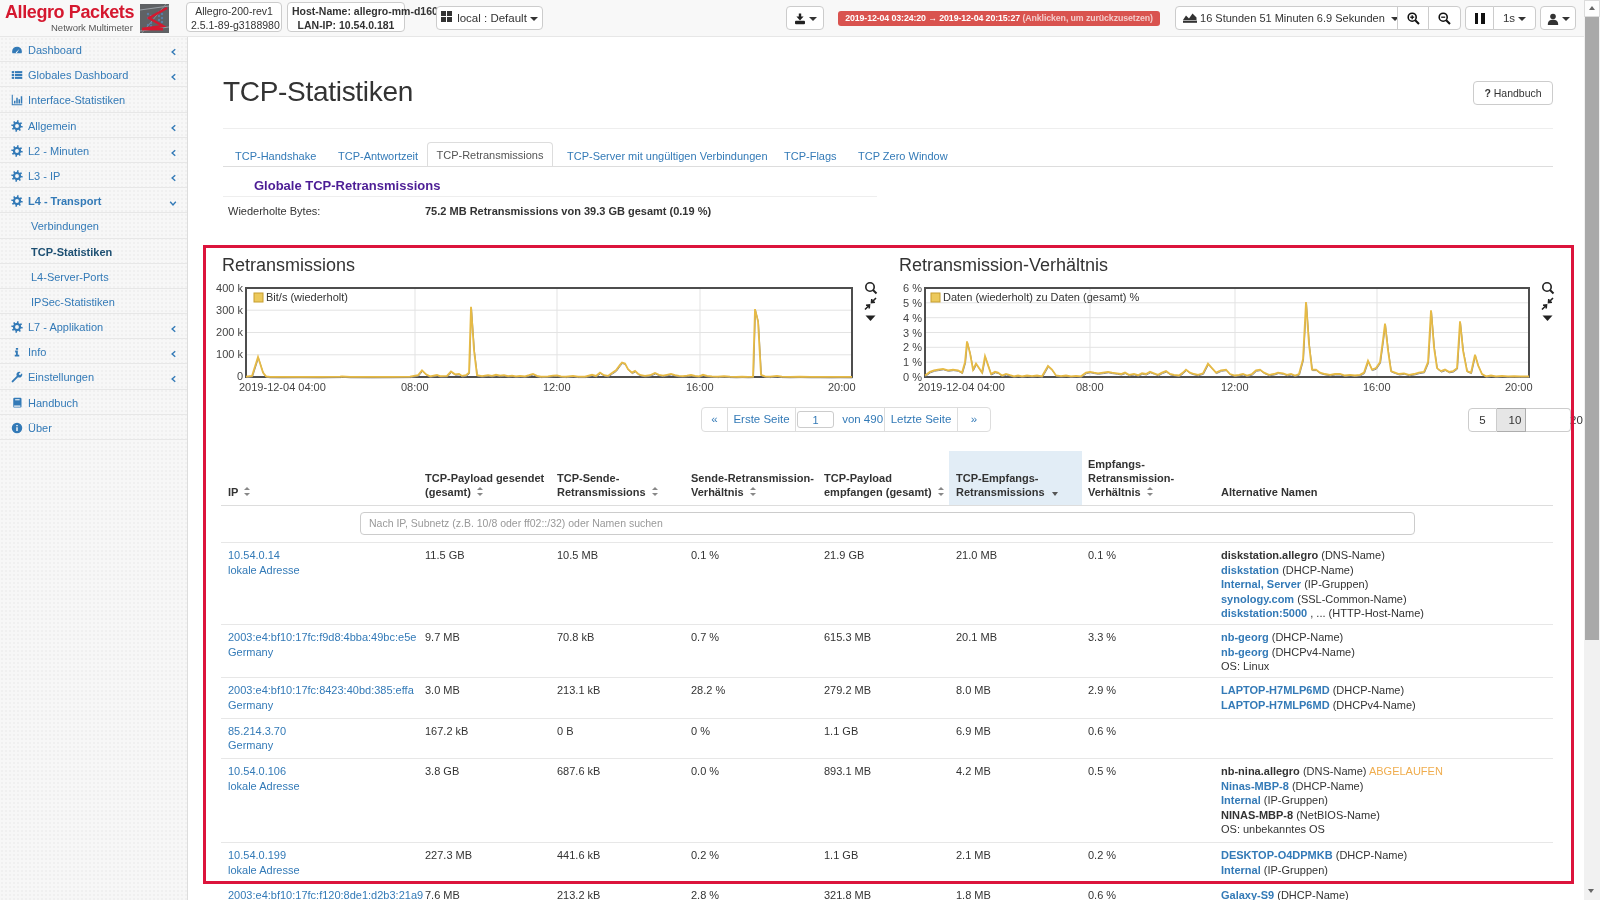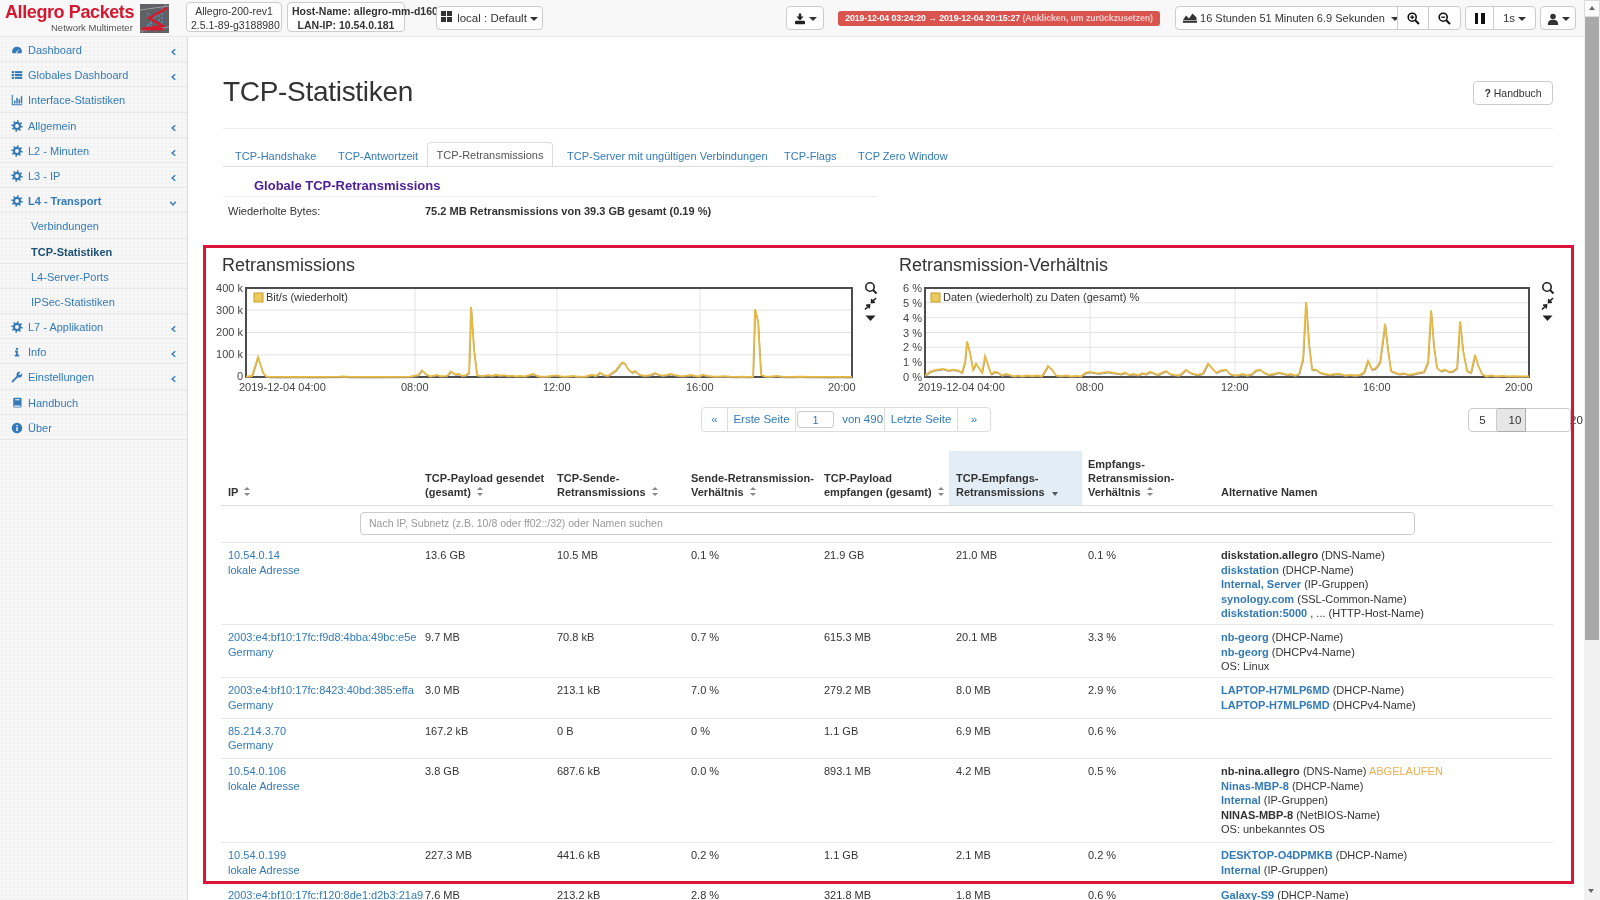--- a/index.html
+++ b/index.html
@@ -396,41 +396,41 @@
 <div class="th" style="left:691px; top:471px;">Sende-Retransmission-<br>Verhältnis <span class="sortud"><span class="su"></span><span class="sd"></span></span></div>
 <div class="th" style="left:824px; top:471px;">TCP-Payload<br>empfangen (gesamt) <span class="sortud"><span class="su"></span><span class="sd"></span></span></div>
 <div class="th" style="left:956px; top:471px;">TCP-Empfangs-<br>Retransmissions <span class="sortdn"></span></div>
 <div class="th" style="left:1088px; top:457px;">Empfangs-<br>Retransmission-<br>Verhältnis <span class="sortud"><span class="su"></span><span class="sd"></span></span></div>
 <div class="th" style="left:1221px; top:485px;">Alternative Namen</div>
 <div id="thead-line"></div>
 <div id="search">Nach IP, Subnetz (z.B. 10/8 oder ff02::/32) oder Namen suchen</div>
 
 <div class="row-sep" style="top:541.5px;"></div>
 <div class="cell" style="left:228px; top:548px;"><span class="lk">10.54.0.14</span><br><span class="lk">lokale Adresse</span></div>
-<div class="cell" style="left:425px; top:548px;">13.6 GB</div>
+<div class="cell" style="left:425px; top:548px;">11.5 GB</div>
 <div class="cell" style="left:557px; top:548px;">10.5 MB</div>
 <div class="cell" style="left:691px; top:548px;">0.1 %</div>
 <div class="cell" style="left:824px; top:548px;">21.9 GB</div>
 <div class="cell" style="left:956px; top:548px;">21.0 MB</div>
 <div class="cell" style="left:1088px; top:548px;">0.1 %</div>
 <div class="cell names" style="left:1221px; top:548px;"><b>diskstation.allegro</b> (DNS-Name)<br><span class="lk" style="font-weight:bold">diskstation</span> (DHCP-Name)<br><span class="lk" style="font-weight:bold">Internal, Server</span> (IP-Gruppen)<br><span class="lk" style="font-weight:bold">synology.com</span> (SSL-Common-Name)<br><span class="lk" style="font-weight:bold">diskstation:5000</span> , ... (HTTP-Host-Name)</div>
 <div class="row-sep" style="top:624px;"></div>
 <div class="cell" style="left:228px; top:630px;"><span class="lk">2003:e4:bf10:17fc:f9d8:4bba:49bc:e5e</span><br><span class="lk">Germany</span></div>
 <div class="cell" style="left:425px; top:630px;">9.7 MB</div>
 <div class="cell" style="left:557px; top:630px;">70.8 kB</div>
 <div class="cell" style="left:691px; top:630px;">0.7 %</div>
 <div class="cell" style="left:824px; top:630px;">615.3 MB</div>
 <div class="cell" style="left:956px; top:630px;">20.1 MB</div>
 <div class="cell" style="left:1088px; top:630px;">3.3 %</div>
 <div class="cell names" style="left:1221px; top:630px;"><span class="lk" style="font-weight:bold">nb-georg</span> (DHCP-Name)<br><span class="lk" style="font-weight:bold">nb-georg</span> (DHCPv4-Name)<br>OS: Linux</div>
 <div class="row-sep" style="top:677px;"></div>
 <div class="cell" style="left:228px; top:683px;"><span class="lk">2003:e4:bf10:17fc:8423:40bd:385:effa</span><br><span class="lk">Germany</span></div>
 <div class="cell" style="left:425px; top:683px;">3.0 MB</div>
 <div class="cell" style="left:557px; top:683px;">213.1 kB</div>
-<div class="cell" style="left:691px; top:683px;">7.0 %</div>
+<div class="cell" style="left:691px; top:683px;">28.2 %</div>
 <div class="cell" style="left:824px; top:683px;">279.2 MB</div>
 <div class="cell" style="left:956px; top:683px;">8.0 MB</div>
 <div class="cell" style="left:1088px; top:683px;">2.9 %</div>
 <div class="cell names" style="left:1221px; top:683px;"><span class="lk" style="font-weight:bold">LAPTOP-H7MLP6MD</span> (DHCP-Name)<br><span class="lk" style="font-weight:bold">LAPTOP-H7MLP6MD</span> (DHCPv4-Name)</div>
 <div class="row-sep" style="top:717.5px;"></div>
 <div class="cell" style="left:228px; top:723.5px;"><span class="lk">85.214.3.70</span><br><span class="lk">Germany</span></div>
 <div class="cell" style="left:425px; top:723.5px;">167.2 kB</div>
 <div class="cell" style="left:557px; top:723.5px;">0 B</div>
 <div class="cell" style="left:691px; top:723.5px;">0 %</div>
 <div class="cell" style="left:824px; top:723.5px;">1.1 GB</div>

